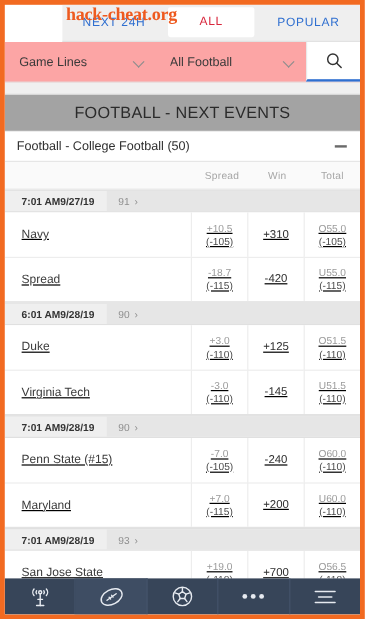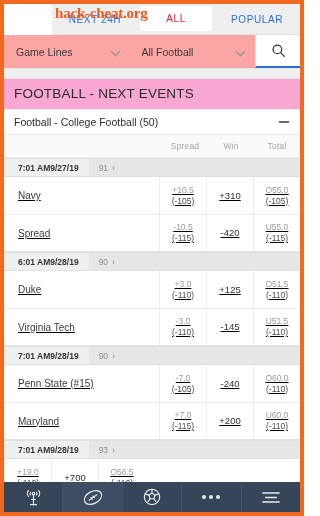--- a/index.html
+++ b/index.html
@@ -133,22 +133,23 @@
     border-bottom: 1px solid #e2e2e2;
   }
 
   
   .pagetitle {
     flex: 0 0 auto;
     padding: 7px 10px 8px 10px;
     font-size: 13.5px;
     color: #2b2b2b;
     letter-spacing: 0.2px;
-    background: #f9a8d4;
+    background: #a3a3a3;
     border-bottom: 1px solid #ededed;
+    text-align: center;
   }
 
   
   .league {
     flex: 0 0 auto;
     height: 24px;
     display: flex;
     align-items: center;
     padding: 0 11px 0 10px;
     background: #ffffff;
@@ -366,21 +367,21 @@
           <span class="v2">+310</span>
         </div>
         <div class="odd">
           <span class="v1">O55.0</span>
           <span class="v2">(-105)</span>
         </div>
       </div>
       <div class="trow">
         <div class="team">Spread</div>
         <div class="odd">
-          <span class="v1">-10.5</span>
+          <span class="v1">-18.7</span>
           <span class="v2">(-115)</span>
         </div>
         <div class="odd win">
           <span class="v2">-420</span>
         </div>
         <div class="odd">
           <span class="v1">U55.0</span>
           <span class="v2">(-115)</span>
         </div>
       </div>
@@ -464,20 +465,21 @@
 
     <div class="gametime">
       <div class="t">7:01 AM9/28/19</div>
       <div class="cnt">
         <span>93</span>
         <span class="arrow">›</span>
       </div>
     </div>
     <div class="gamecard">
       <div class="trow">
+        <div class="team">San Jose State</div>
         <div class="odd">
           <span class="v1">+19.0</span>
           <span class="v2">(-110)</span>
         </div>
         <div class="odd win">
           <span class="v2">+700</span>
         </div>
         <div class="odd">
           <span class="v1">O56.5</span>
           <span class="v2">(-110)</span>

